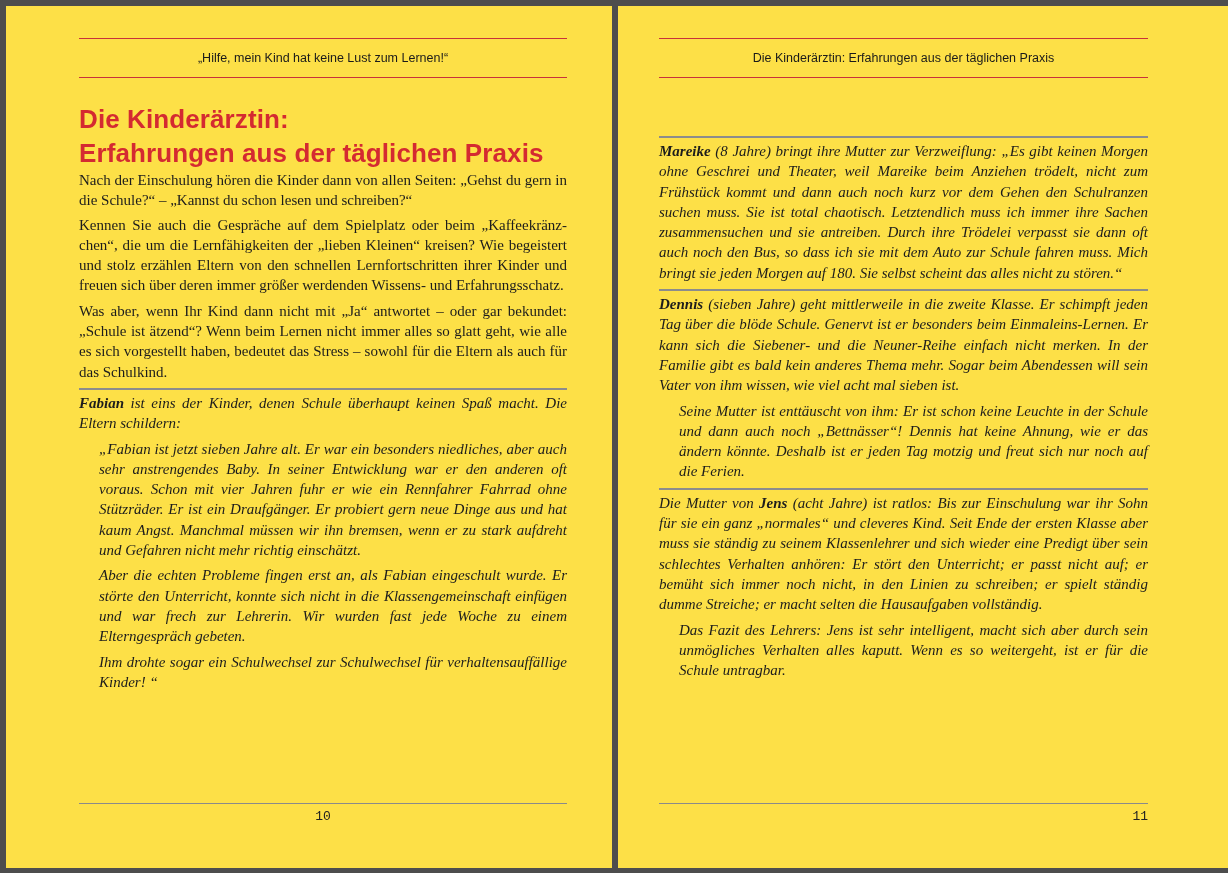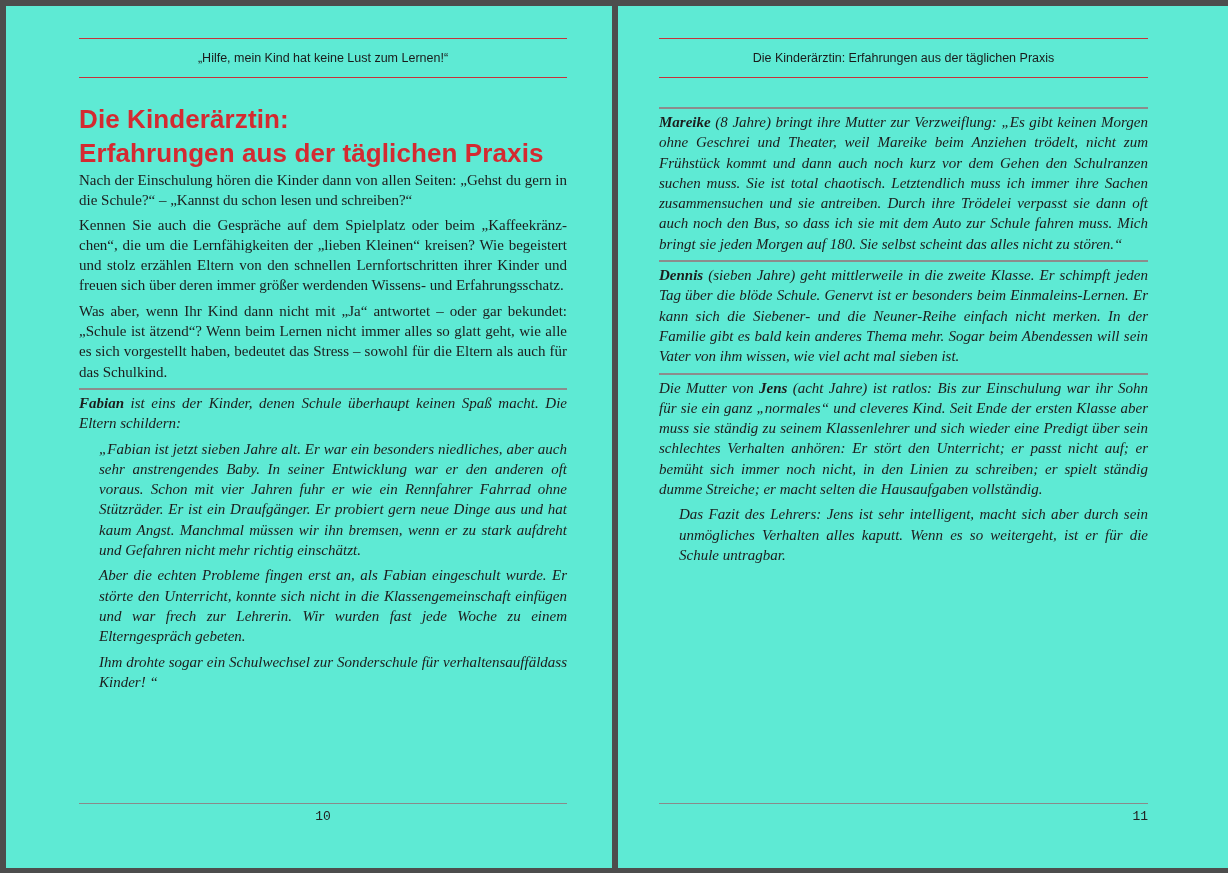--- a/index.html
+++ b/index.html
@@ -2,21 +2,21 @@
 <html><head>
 <meta charset="utf-8">
 <style>
   html, body { margin: 0; padding: 0; }
   body {
     width: 1228px; height: 873px; overflow: hidden;
     background: #4d4d4d; position: relative;
     font-family: "Liberation Serif", serif;
   }
   .page {
-    position: absolute; top: 6px; background: #5eead4;
+    position: absolute; top: 6px; background: #fde047;
     height: 862px; overflow: hidden;
   }
   .page-left { left: 6px; width: 606px; }
   .page-right { left: 618px; width: 670px; }
 
   .running-head {
     position: absolute; left: 73px; width: 488px; top: 32px;
     border-top: 1.5px solid #c8323a; border-bottom: 1.5px solid #c8323a;
     height: 38px; display: flex; align-items: center; justify-content: center;
     font-family: "Liberation Sans", sans-serif; font-size: 12.5px; color: #1a1a1a;
@@ -28,21 +28,21 @@
     border-top: 1px solid #8a8a8a;
   }
   .page-right .footer-rule { left: 41px; width: 489px; }
   .page-number {
     position: absolute; top: 803px; left: 73px; width: 488px; text-align: center;
     font-family: Liberation Mono, monospace; font-size: 13px; color: #222;
   }
   .page-right .page-number { left: 41px; width: 489px; text-align: right; }
 
   .content { position: absolute; left: 73px; width: 488px; }
-  .page-right .content { left: 41px; width: 489px; }
+  .page-right .content { left: 41px; width: 489px; margin-top: 29px; }
 
   h1 {
     margin: 0; color: #d42a31;
     font-family: "Liberation Sans", sans-serif; font-weight: 700;
     font-size: 26px; line-height: 34px; letter-spacing: 0.1px;
   }
   p { margin: 0; }
   .body {
     font-size: 15px; line-height: 20.3px; color: #1c1c1c;
     text-align: justify; hyphens: manual;
@@ -72,21 +72,21 @@
     <p class="body">Nach der Einschulung hören die Kinder dann von allen Seiten: „Gehst du gern in die Schule?“ – „Kannst du schon lesen und schreiben?“</p>
     <p class="body" style="margin-top:4px;">Kennen Sie auch die Gespräche auf dem Spielplatz oder beim „Kaffeekränz­chen“, die um die Lernfähigkeiten der „lieben Kleinen“ kreisen? Wie begeistert und stolz erzählen Eltern von den schnellen Lernfortschritten ihrer Kinder und freuen sich über deren immer größer werdenden Wissens- und Erfah­rungsschatz.</p>
     <p class="body">Was aber, wenn Ihr Kind dann nicht mit „Ja“ antwortet – oder gar bekundet: „Schule ist ätzend“? Wenn beim Lernen nicht immer alles so glatt geht, wie alle es sich vorgestellt haben, bedeutet das Stress – sowohl für die Eltern als auch für das Schulkind.</p>
 
     <div class="case" style="margin-top:6px;">
       <p>
         <b>Fabian</b><span> ist eins der Kinder, denen Schule überhaupt keinen Spaß macht. Die Eltern schildern:</span>
       </p>
       <p class="indent">„Fabian ist jetzt sieben Jahre alt. Er war ein besonders niedliches, aber auch sehr anstrengendes Baby. In seiner Entwicklung war er den anderen oft voraus. Schon mit vier Jahren fuhr er wie ein Rennfahrer Fahrrad ohne Stützräder. Er ist ein Draufgänger. Er probiert gern neue Dinge aus und hat kaum Angst. Manchmal müssen wir ihn bremsen, wenn er zu stark aufdreht und Gefahren nicht mehr richtig einschätzt.</p>
       <p class="indent">Aber die echten Probleme fingen erst an, als Fabian eingeschult wurde. Er störte den Unterricht, konnte sich nicht in die Klassengemeinschaft ein­fügen und war frech zur Lehrerin. Wir wurden fast jede Woche zu einem Elterngespräch gebeten.</p>
-      <p class="indent">Ihm drohte sogar ein Schulwechsel zur Sonderschule für verhaltensauffäl­dass Kinder! “</p>
+      <p class="indent">Ihm drohte sogar ein Schulwechsel zur Schulwechsel für verhaltensauffäl­lige Kinder! “</p>
     </div>
   </div>
 
   <div class="footer-rule"></div>
   <div class="page-number">10</div>
 </div>
 
 <div class="page page-right">
   <div class="running-head">Die Kinderärztin: Erfahrungen aus der täglichen Praxis</div>
 
@@ -94,20 +94,21 @@
     <div class="case">
       <p>
         <b>Mareike</b><span> (8 Jahre) bringt ihre Mutter zur Verzweiflung: „Es gibt keinen Mor­gen ohne Geschrei und Theater, weil Mareike beim Anziehen trödelt, nicht zum Frühstück kommt und dann auch noch kurz vor dem Gehen den Schul­ranzen suchen muss. Sie ist total chaotisch. Letztendlich muss ich immer ihre Sachen zusammensuchen und sie antreiben. Durch ihre Trödelei verpasst sie dann oft auch noch den Bus, so dass ich sie mit dem Auto zur Schule fahren muss. Mich bringt sie jeden Morgen auf 180. Sie selbst scheint das alles nicht zu stören.“</span>
       </p>
     </div>
 
     <div class="case" style="margin-top:6px;">
       <p>
         <b>Dennis</b><span> (sieben Jahre) geht mittlerweile in die zweite Klasse. Er schimpft jeden Tag über die blöde Schule. Genervt ist er besonders beim Einmaleins-Lernen. Er kann sich die Siebener- und die Neuner-Reihe einfach nicht merken. In der Familie gibt es bald kein anderes Thema mehr. Sogar beim Abendessen will sein Vater von ihm wissen, wie viel acht mal sieben ist.</span>
       </p>
+      <p class="indent">Seine Mutter ist enttäuscht von ihm: Er ist schon keine Leuchte in der Schule und dann auch noch „Bettnässer“! Dennis hat keine Ahnung, wie er das ändern könnte. Deshalb ist er jeden Tag motzig und freut sich nur noch auf die Ferien.</p>
     </div>
 
     <div class="case" style="margin-top:6px;">
       <p>
         <span>Die Mutter von </span><b>Jens</b><span> (acht Jahre) ist ratlos: Bis zur Einschulung war ihr Sohn für sie ein ganz „normales“ und cleveres Kind. Seit Ende der ersten Klasse aber muss sie ständig zu seinem Klassenlehrer und sich wieder eine Predigt über sein schlechtes Verhalten anhören: Er stört den Unterricht; er passt nicht auf; er bemüht sich immer noch nicht, in den Linien zu schreiben; er spielt ständig dumme Streiche; er macht selten die Hausaufgaben vollständig.</span>
       </p>
       <p class="indent">Das Fazit des Lehrers: Jens ist sehr intelligent, macht sich aber durch sein unmögliches Verhalten alles kaputt. Wenn es so weitergeht, ist er für die Schule untragbar.</p>
     </div>
   </div>
 

